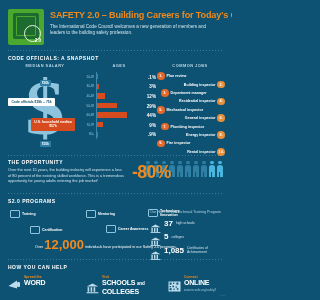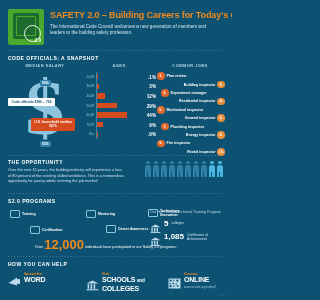--- a/index.html
+++ b/index.html
@@ -365,20 +365,21 @@
           </div>
           <div class="person p-lite">
             <div class="hd"></div>
             <div class="bd"></div>
           </div>
           <div class="person p-lite">
             <div class="hd"></div>
             <div class="bd"></div>
           </div>
         </div>
+      <div class="pct80">-80%</div>
     </div>
   </div>
 
   <div class="rule"></div>
 
   <div class="sec-head">S2.0 PROGRAMS</div>
 
   <div class="prog-wrap">
     <div class="prog-left" id="prog-left">
       <div class="over12">
@@ -403,20 +404,31 @@
           <div class="prog-lab">Certification</div>
         </div>
         <div class="prog-item p5">
           <div class="prog-ico"></div>
           <div class="prog-lab">Career Awareness</div>
         </div>
       </div>
     <div class="prog-right">
       <div class="hs-title">Our High School Technical Training Program</div>
       <div id="hs-rows">
+          <div class="hs-row">
+            <div class="hs-ico"><svg width="11" height="9" viewBox="0 0 11 9">
+                <polygon points="5.5,0.5 10.4,3.2 0.6,3.2" fill="#bcdcec"></polygon>
+                <rect x="1.4" y="3.9" width="1.4" height="4" fill="#bcdcec"></rect>
+                <rect x="4.0" y="3.9" width="1.4" height="4" fill="#bcdcec"></rect>
+                <rect x="6.6" y="3.9" width="1.4" height="4" fill="#bcdcec"></rect>
+                <rect x="0.6" y="8.1" width="9.8" height="0.9" fill="#bcdcec"></rect>
+              </svg></div>
+            <div class="hs-num">37</div>
+            <div class="hs-lab">high schools</div>
+          </div>
           <div class="hs-row">
             <div class="hs-ico"><svg width="11" height="9" viewBox="0 0 11 9">
                 <polygon points="5.5,0.5 10.4,3.2 0.6,3.2" fill="#bcdcec"></polygon>
                 <rect x="1.4" y="3.9" width="1.4" height="4" fill="#bcdcec"></rect>
                 <rect x="4.0" y="3.9" width="1.4" height="4" fill="#bcdcec"></rect>
                 <rect x="6.6" y="3.9" width="1.4" height="4" fill="#bcdcec"></rect>
                 <rect x="0.6" y="8.1" width="9.8" height="0.9" fill="#bcdcec"></rect>
               </svg></div>
             <div class="hs-num">5</div>
             <div class="hs-lab">colleges</div>

